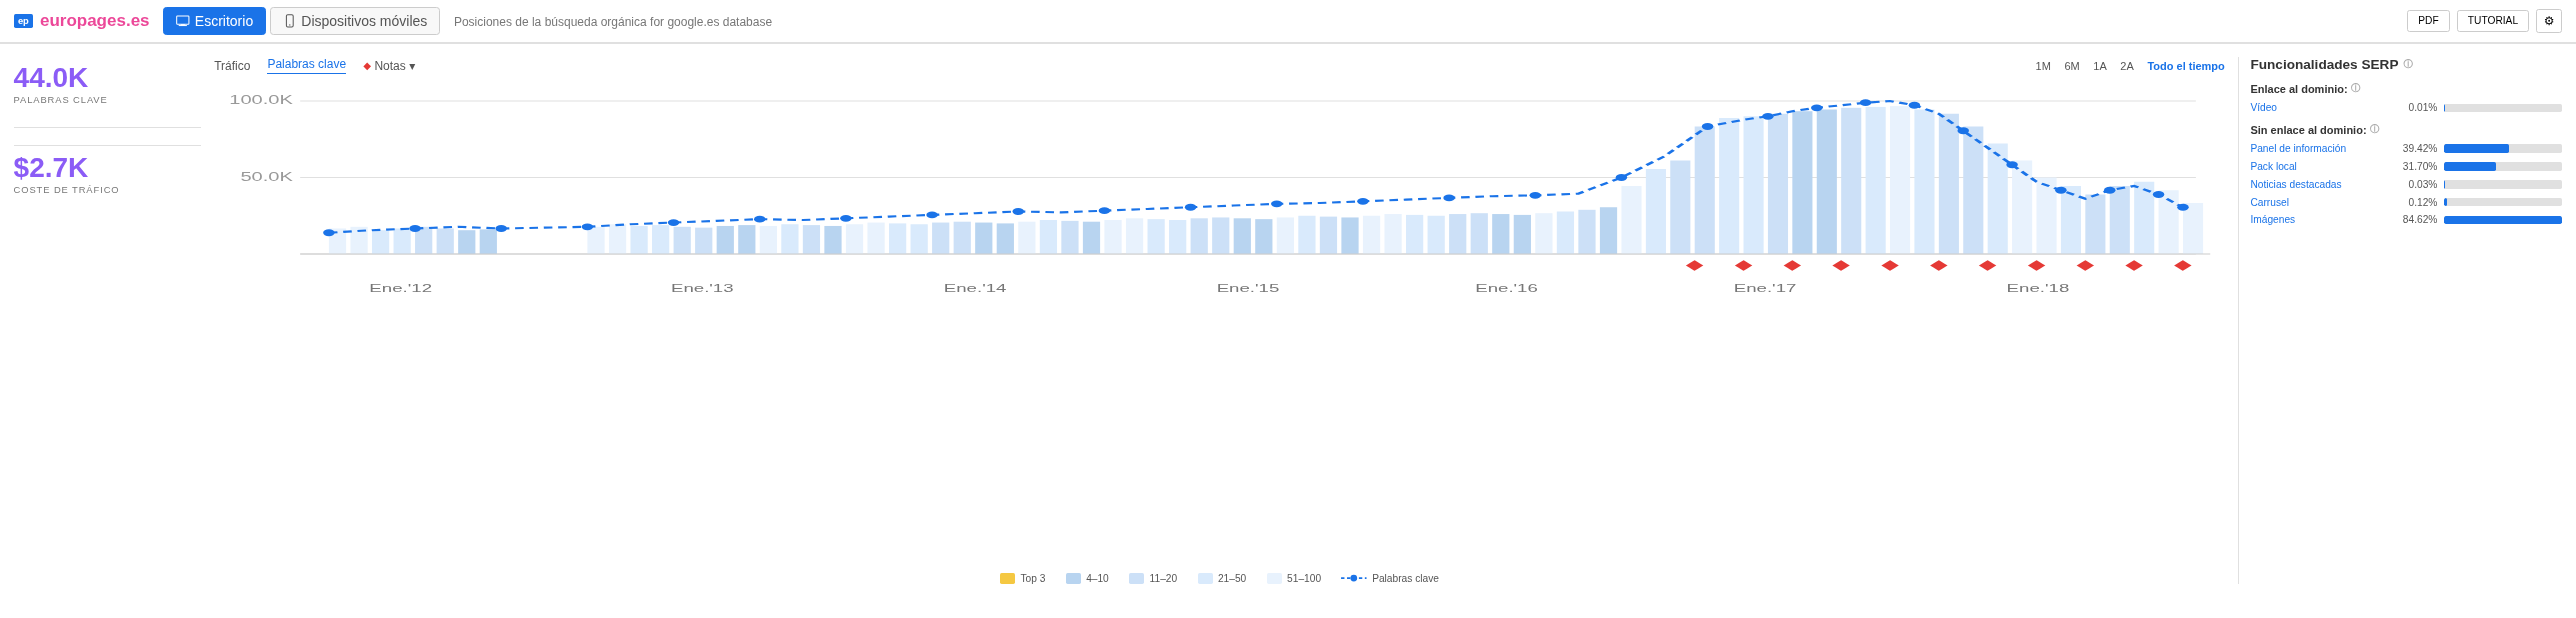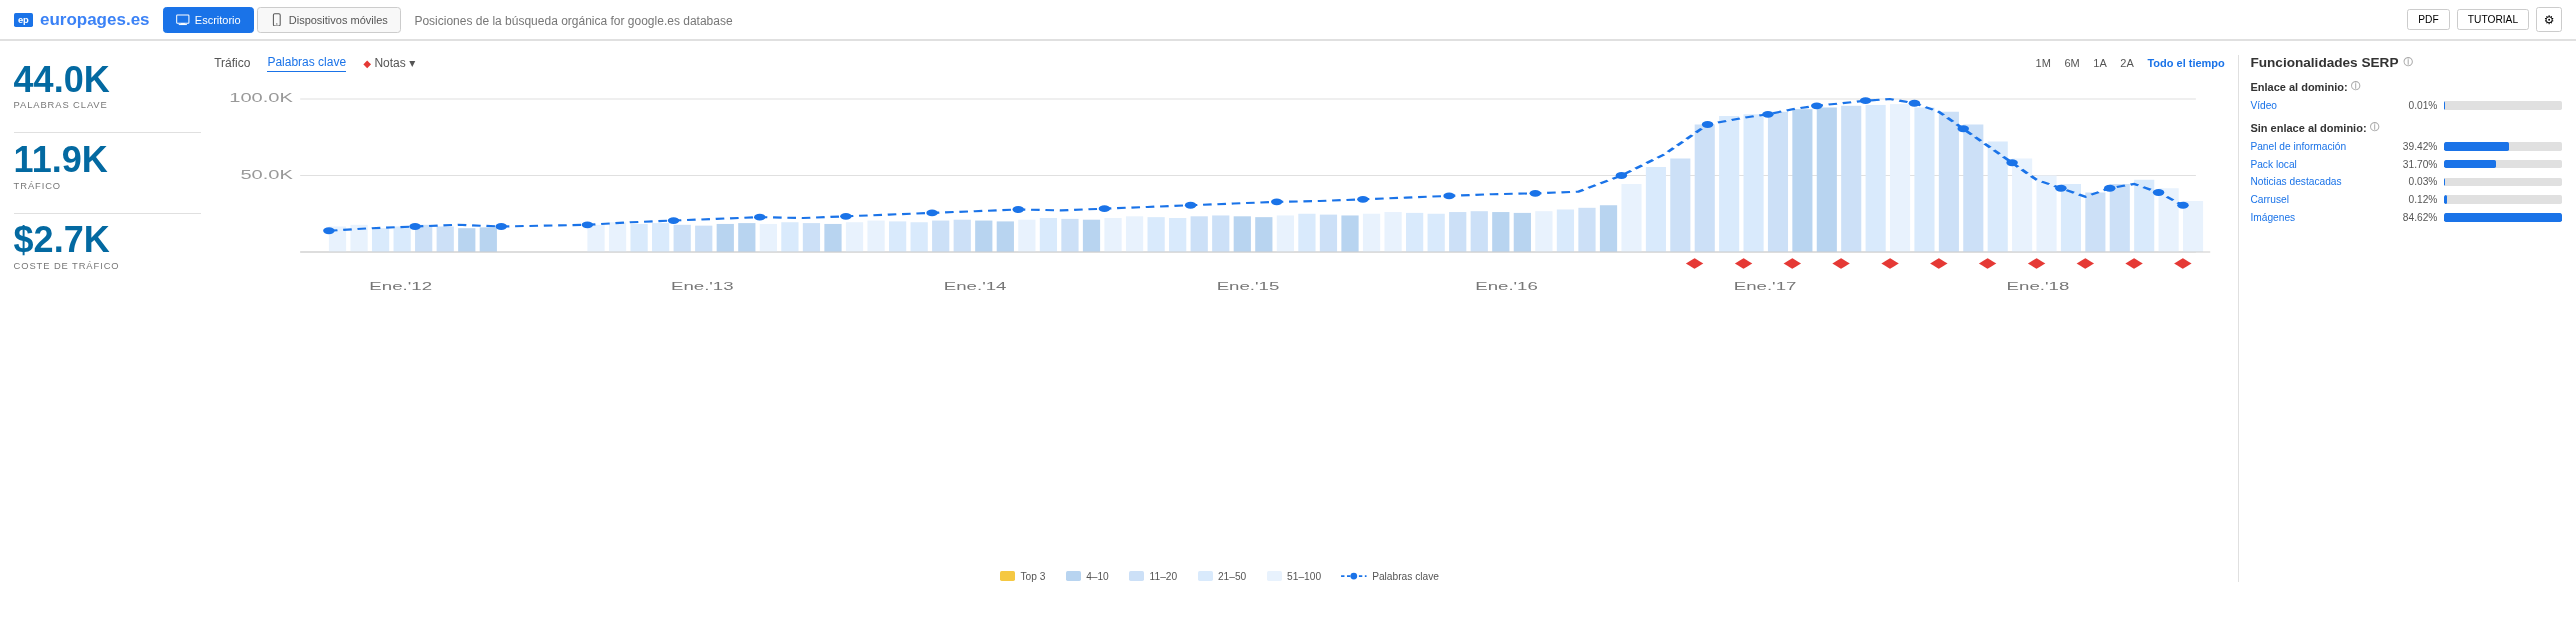--- a/index.html
+++ b/index.html
@@ -3,38 +3,38 @@
   <meta charset="utf-8">
   <style>
     * { box-sizing: border-box; margin: 0; padding: 0; }
     body { font-family: Arial, Helvetica, sans-serif; background: #fff; font-size: 11px; color: #333; width: 2576px; height: 618px; overflow: hidden; }
 
     
     .header { display: flex; align-items: center; padding: 6.8px 13.6px; border-bottom: 0.9px solid #e0e0e0; background: #fff; justify-content: space-between; gap: 28px; }
     .header-left { display: flex; align-items: center; gap: 13.6px; }
     .logo-area { display: flex; align-items: center; gap: 6.8px; }
     .logo-ep { background: #1a73e8; color: #fff; font-weight: bold; font-size: 9.4px; padding: 1.7px 4.3px; border-radius: 1.7px; }
-    .logo-text { font-size: 17px; font-weight: bold; color: #3b82f6; }
+    .logo-text { font-size: 17px; font-weight: bold; color: #ec4899; }
     .nav-tabs { display: flex; gap: 3.4px; }
-    .nav-tab { display: flex; align-items: center; gap: 5.1px; padding: 5.1px 12px; border: 0.9px solid #ccc; border-radius: 3.4px; cursor: pointer; font-size: 11px; color: #555; background: #f8f8f8; }
+    .nav-tab { display: flex; align-items: center; gap: 5.1px; padding: 5.1px 12px; border: 0.9px solid #ccc; border-radius: 3.4px; cursor: pointer; font-size: 14px; color: #555; background: #f8f8f8; }
     .nav-tab.active { background: #1a73e8; color: #fff; border-color: #1a73e8; }
     .nav-tab svg { width: 13.6px; height: 13.6px; }
     .subtitle { font-size: 12px; color: #777; margin-top: 3px; }
     .header-right { display: flex; align-items: center; gap: 6.8px; }
     .btn-pdf { padding: 4.3px 10.2px; border: 0.9px solid #ccc; border-radius: 2.6px; font-size: 10.2px; cursor: pointer; background: #fff; }
     .btn-tutorial { padding: 4.3px 10.2px; border: 0.9px solid #ccc; border-radius: 2.6px; font-size: 10.2px; cursor: pointer; background: #fff; }
     .btn-gear { padding: 4.3px 6.8px; border: 0.9px solid #ccc; border-radius: 2.6px; font-size: 12px; cursor: pointer; background: #fff; }
 
     
     .main { display: flex; padding: 13.6px; gap: 0; height: calc(618px - 64px); }
 
     
     .stats-panel { width: 187px; flex-shrink: 0; display: flex; flex-direction: column; justify-content: flex-start; padding-top: 6.8px; }
     .stat-item { margin-bottom: 13.6px; }
-    .stat-value { font-size: 36px; font-weight: bold; color: #0369a1; line-height: 1; }
+    .stat-value { font-size: 28px; font-weight: bold; color: #8b5cf6; line-height: 1; }
     .stat-label { font-size: 9.4px; color: #777; letter-spacing: 0.9px; margin-top: 1.7px; text-transform: uppercase; }
     .stat-divider { border: none; border-top: 0.9px solid #e0e0e0; margin: 8.5px 0; }
 
     
     .chart-area { flex: 1; display: flex; flex-direction: column; padding: 0 13.6px; }
     .chart-controls { display: flex; align-items: center; justify-content: space-between; margin-bottom: 10.2px; }
     .chart-tabs { display: flex; align-items: center; gap: 17px; }
     .chart-tab { font-size: 12px; color: #555; cursor: pointer; text-decoration: none; }
     .chart-tab.active { color: #1a73e8; border-bottom: 1.7px solid #1a73e8; padding-bottom: 1.7px; }
     .notes-btn { display: flex; align-items: center; gap: 3.4px; color: #555; cursor: pointer; font-size: 12px; }
@@ -102,24 +102,20 @@
 <div style="height:0.9px;background:#e0e0e0;"></div>
 
 <div class="main">
 
   <div class="stats-panel">
     <div class="stat-item">
       <div class="stat-value">44.0K</div>
       <div class="stat-label">PALABRAS CLAVE</div>
     </div>
     <hr class="stat-divider">
-    <div class="stat-item">
-      <div class="stat-value">11.9K</div>
-      <div class="stat-label">TRÁFICO</div>
-    </div>
     <hr class="stat-divider">
     <div class="stat-item">
       <div class="stat-value">$2.7K</div>
       <div class="stat-label">COSTE DE TRÁFICO</div>
     </div>
   </div>
 
   <div class="chart-area">
 
     <div class="chart-controls">

